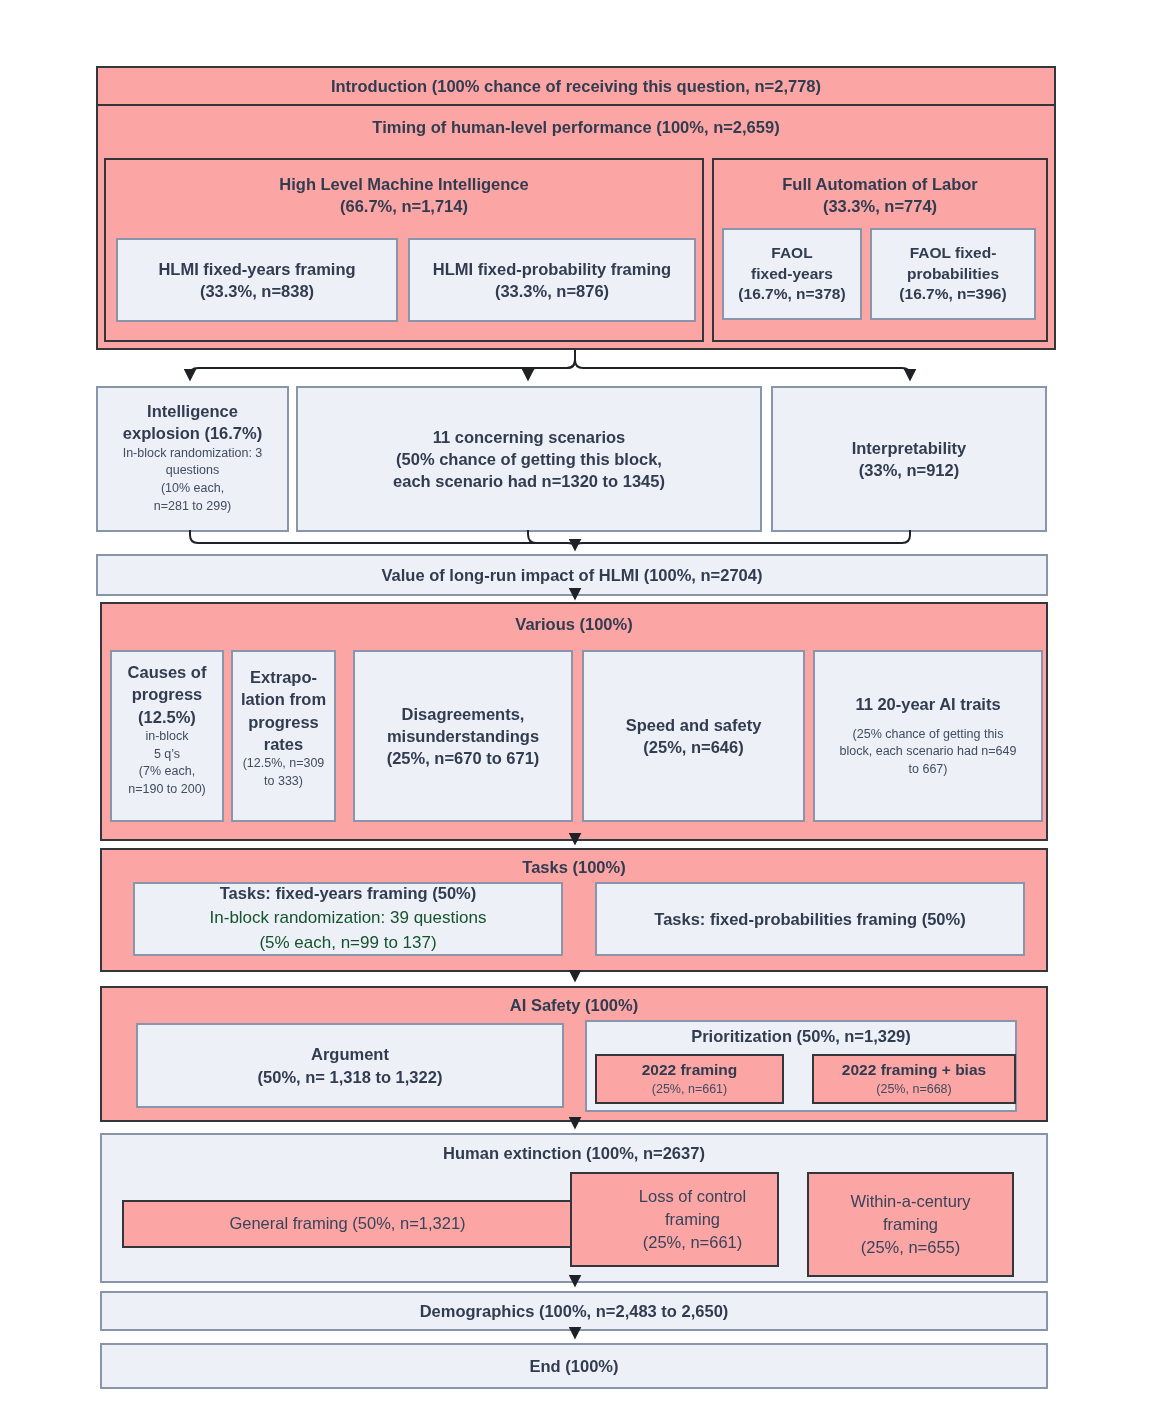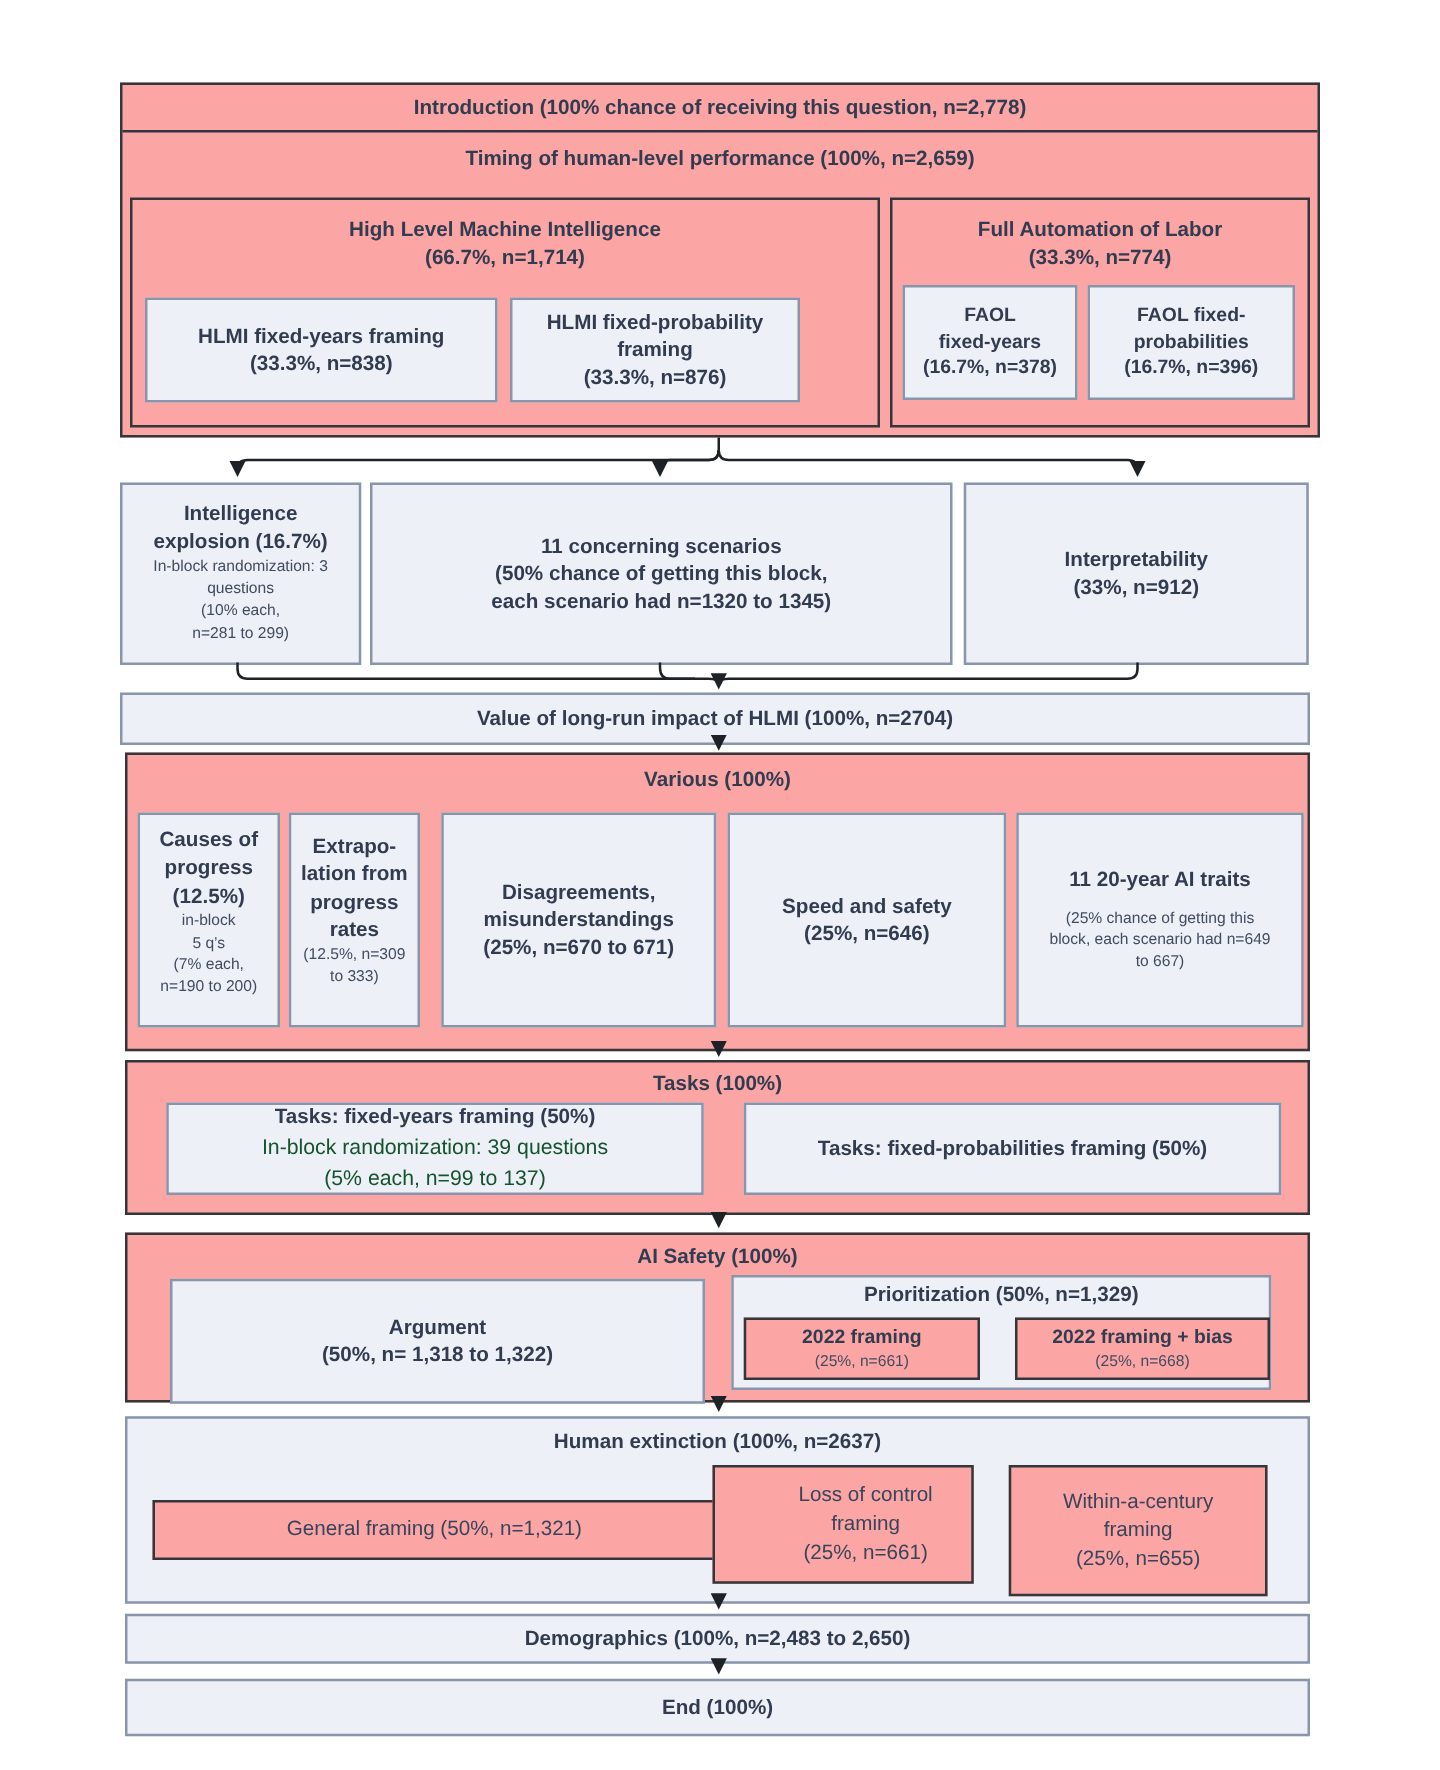--- a/index.html
+++ b/index.html
@@ -40,21 +40,21 @@
   <div class="abs ibox" style="left:104px; top:158px; width:600px; height:184px;">
     <div class="tcol" style="padding-top:13px; width:100%;">
       <div class="hd">High Level Machine Intelligence</div>
       <div class="hd">(66.7%, n=1,714)</div>
     </div>
   </div>
   <div class="abs lbox ccol" style="left:116px; top:238px; width:282px; height:84px;">
     <div class="hd">HLMI fixed-years framing</div>
     <div class="hd">(33.3%, n=838)</div>
   </div>
-  <div class="abs lbox ccol" style="left:408px; top:238px; width:232px; height:84px;">
+  <div class="abs lbox ccol" style="left:408px; top:238px; width:288px; height:84px;">
     <div class="hd">HLMI fixed-probability framing</div>
     <div class="hd">(33.3%, n=876)</div>
   </div>
 
   <div class="abs ibox" style="left:712px; top:158px; width:336px; height:184px;">
     <div class="tcol" style="padding-top:13px; width:100%;">
       <div class="hd">Full Automation of Labor</div>
       <div class="hd">(33.3%, n=774)</div>
     </div>
   </div>
@@ -148,21 +148,21 @@
 
   <div class="abs lbox ccol" style="left:595px; top:882px; width:430px; height:74px;">
     <div class="hd">Tasks: fixed-probabilities framing (50%)</div>
   </div>
 
   <div class="abs ibox" style="left:100px; top:986px; width:948px; height:136px;"></div>
   <div class="abs crow" style="left:100px; top:992px; width:948px; height:26px;">
     <span class="hd">AI Safety (100%)</span>
   </div>
 
-  <div class="abs lbox ccol" style="left:136px; top:1023px; width:428px; height:100px;">
+  <div class="abs lbox ccol" style="left:136px; top:1023px; width:428px; height:85px;">
     <div class="hd">Argument</div>
     <div class="hd">(50%, n= 1,318 to 1,322)</div>
   </div>
 
   <div class="abs lbox" style="left:585px; top:1020px; width:432px; height:92px;">
     <div class="crow" style="width:100%; height:28px;">
       <span class="hd">Prioritization (50%, n=1,329)</span>
     </div>
   </div>
   <div class="abs ibox ccol" style="left:595px; top:1054px; width:189px; height:50px;">

